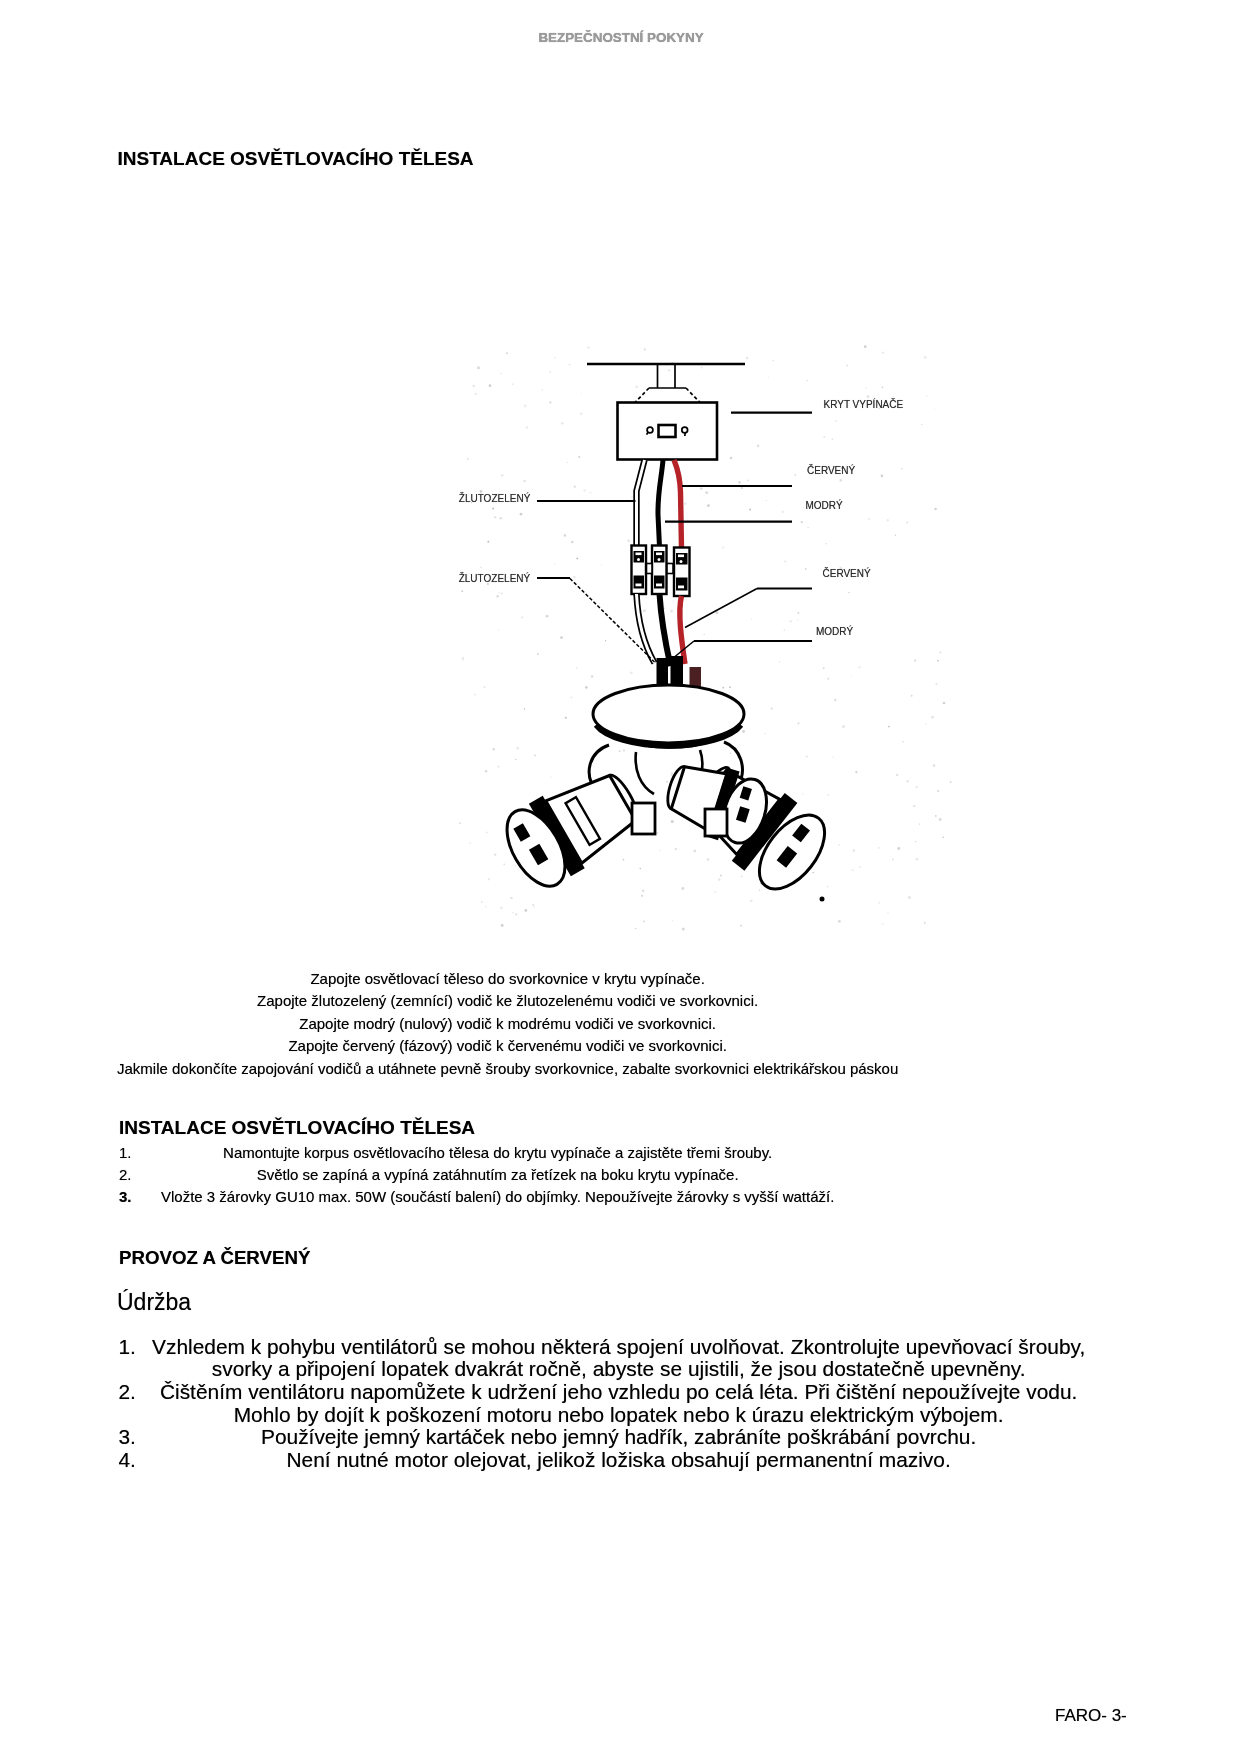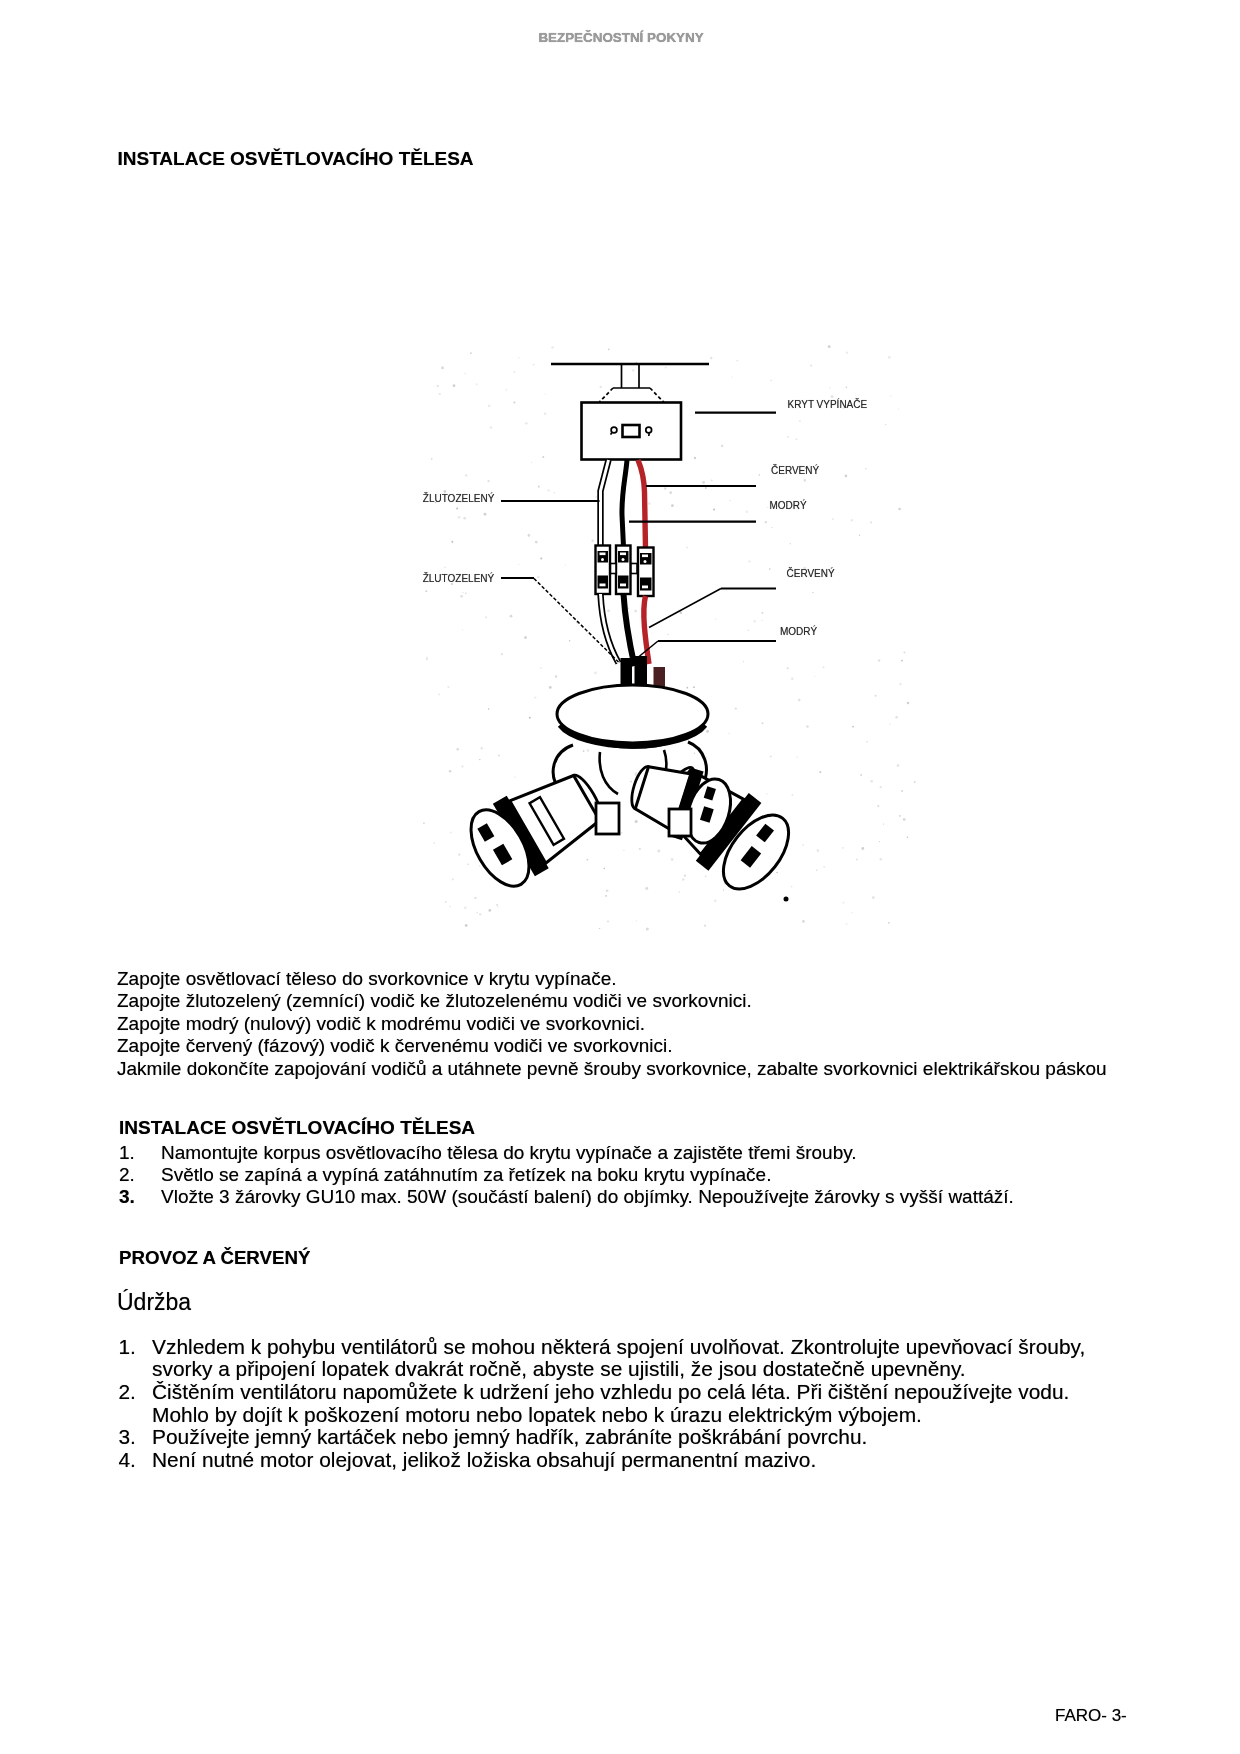--- a/index.html
+++ b/index.html
@@ -1,33 +1,33 @@
 <!DOCTYPE html>
 <html><head>
 <meta charset="utf-8">
 <style>
   html,body{margin:0;padding:0;background:#ffffff;}
   #page{position:relative;width:1240px;height:1754px;background:#ffffff;overflow:hidden;
         font-family:"Liberation Sans",sans-serif;color:#000;text-shadow:0 0 0.7px rgba(0,0,0,0.55);}
-  .abs{position:absolute;}
-  .body{font-size:19px;line-height:22.5px;white-space:nowrap;}
+  .abs{position:absolute;text-align:center;}
+  .body{font-size:15px;line-height:22.5px;white-space:nowrap;}
   .h{font-size:19px;line-height:22px;font-weight:bold;white-space:nowrap;}
   ol{margin:0;padding:0;list-style:none;}
   .li{position:relative;}
   .num{position:absolute;top:0;}
 </style>
 </head>
 <body>
 <div id="page">
 
   <div class="abs" style="left:1px;top:30.3px;width:1240px;text-align:center;font-size:13.4px;line-height:16px;font-weight:bold;color:#9b9b9b;">BEZPEČNOSTNÍ POKYNY</div>
 
   <div class="abs h" style="left:117.5px;top:147.9px;">INSTALACE OSVĚTLOVACÍHO TĚLESA</div>
 
-  <div class="abs" id="diagram" style="left:408px;top:340px;width:560px;height:600px;">
+  <div class="abs" id="diagram" style="left:444px;top:340px;width:560px;height:600px;">
   <svg width="560" height="600" viewBox="420 340 560 600">
     <g opacity="0.9">
           <circle cx="749.2" cy="360.6" r="0.8" fill="#dedede"></circle>
           <circle cx="501.2" cy="405.9" r="1.3" fill="#e9e9e9"></circle>
           <circle cx="475.1" cy="592.4" r="0.6" fill="#dedede"></circle>
           <circle cx="547.4" cy="697.6" r="1.1" fill="#e9e9e9"></circle>
           <circle cx="640.1" cy="608.3" r="0.9" fill="#d6d6d6"></circle>
           <circle cx="808.4" cy="439.2" r="1.0" fill="#e4e4e4"></circle>
           <circle cx="509.1" cy="905.0" r="0.9" fill="#d6d6d6"></circle>
           <circle cx="620.4" cy="555.6" r="0.9" fill="#e4e4e4"></circle>

